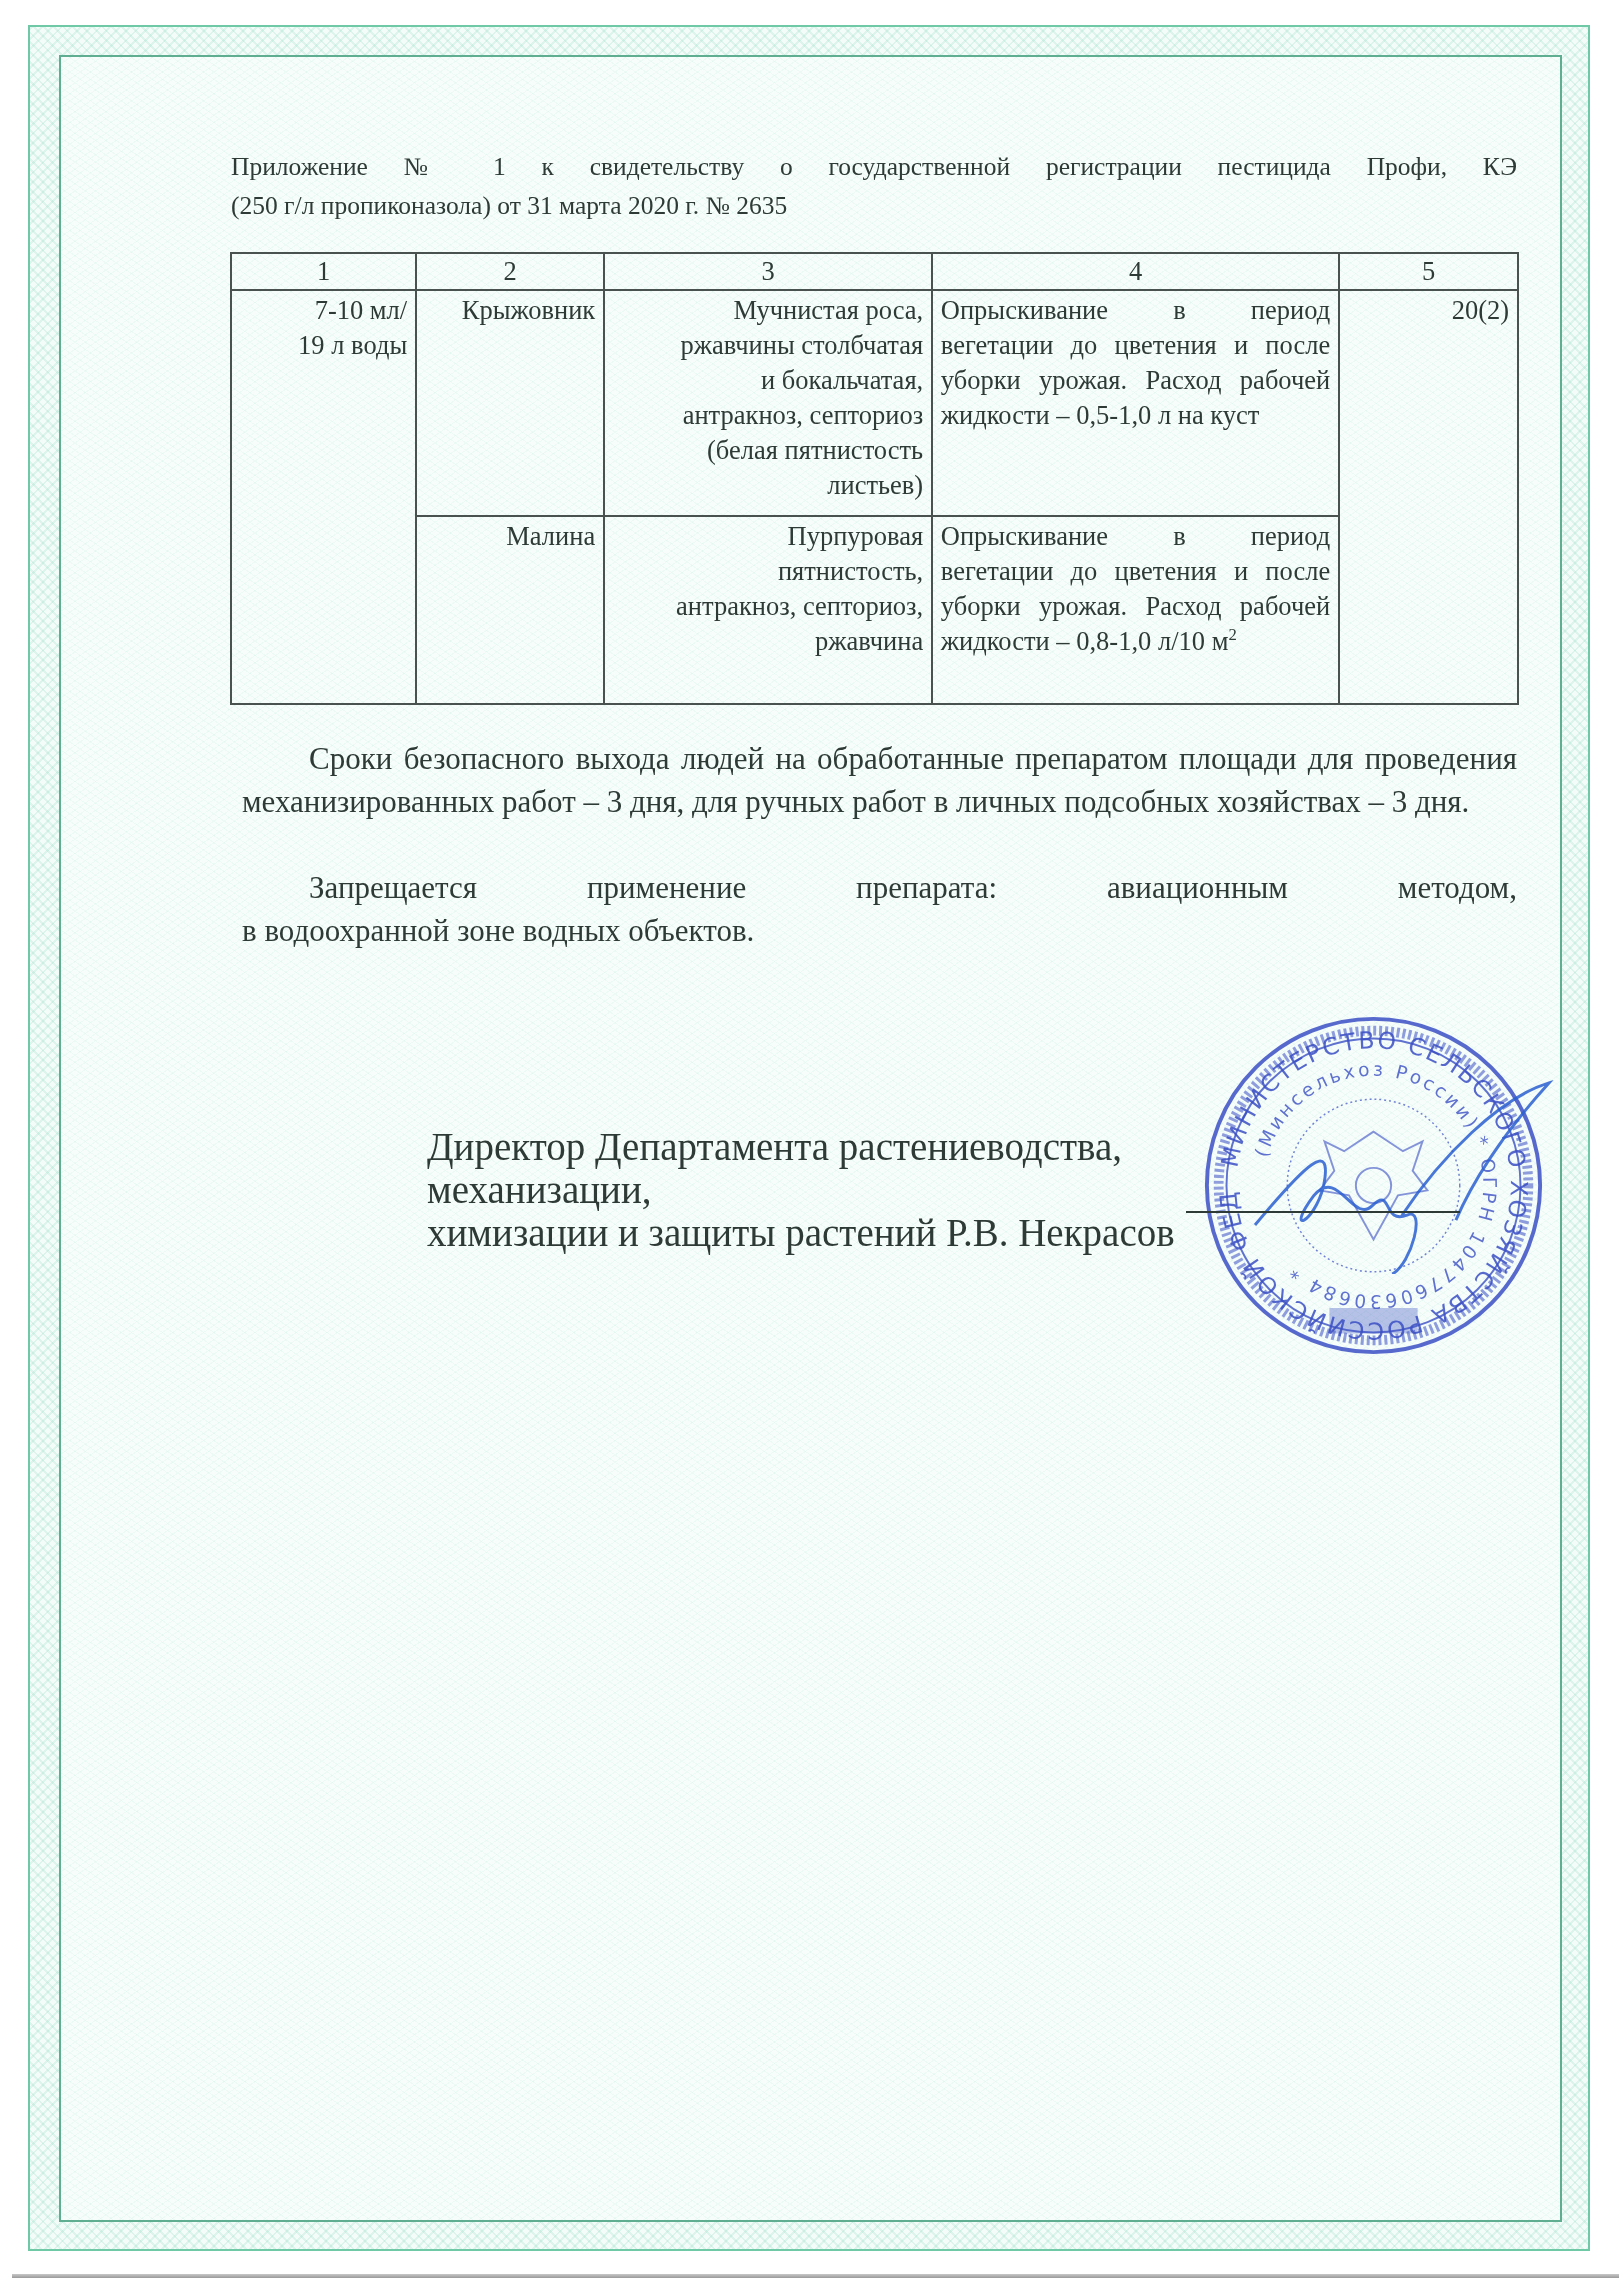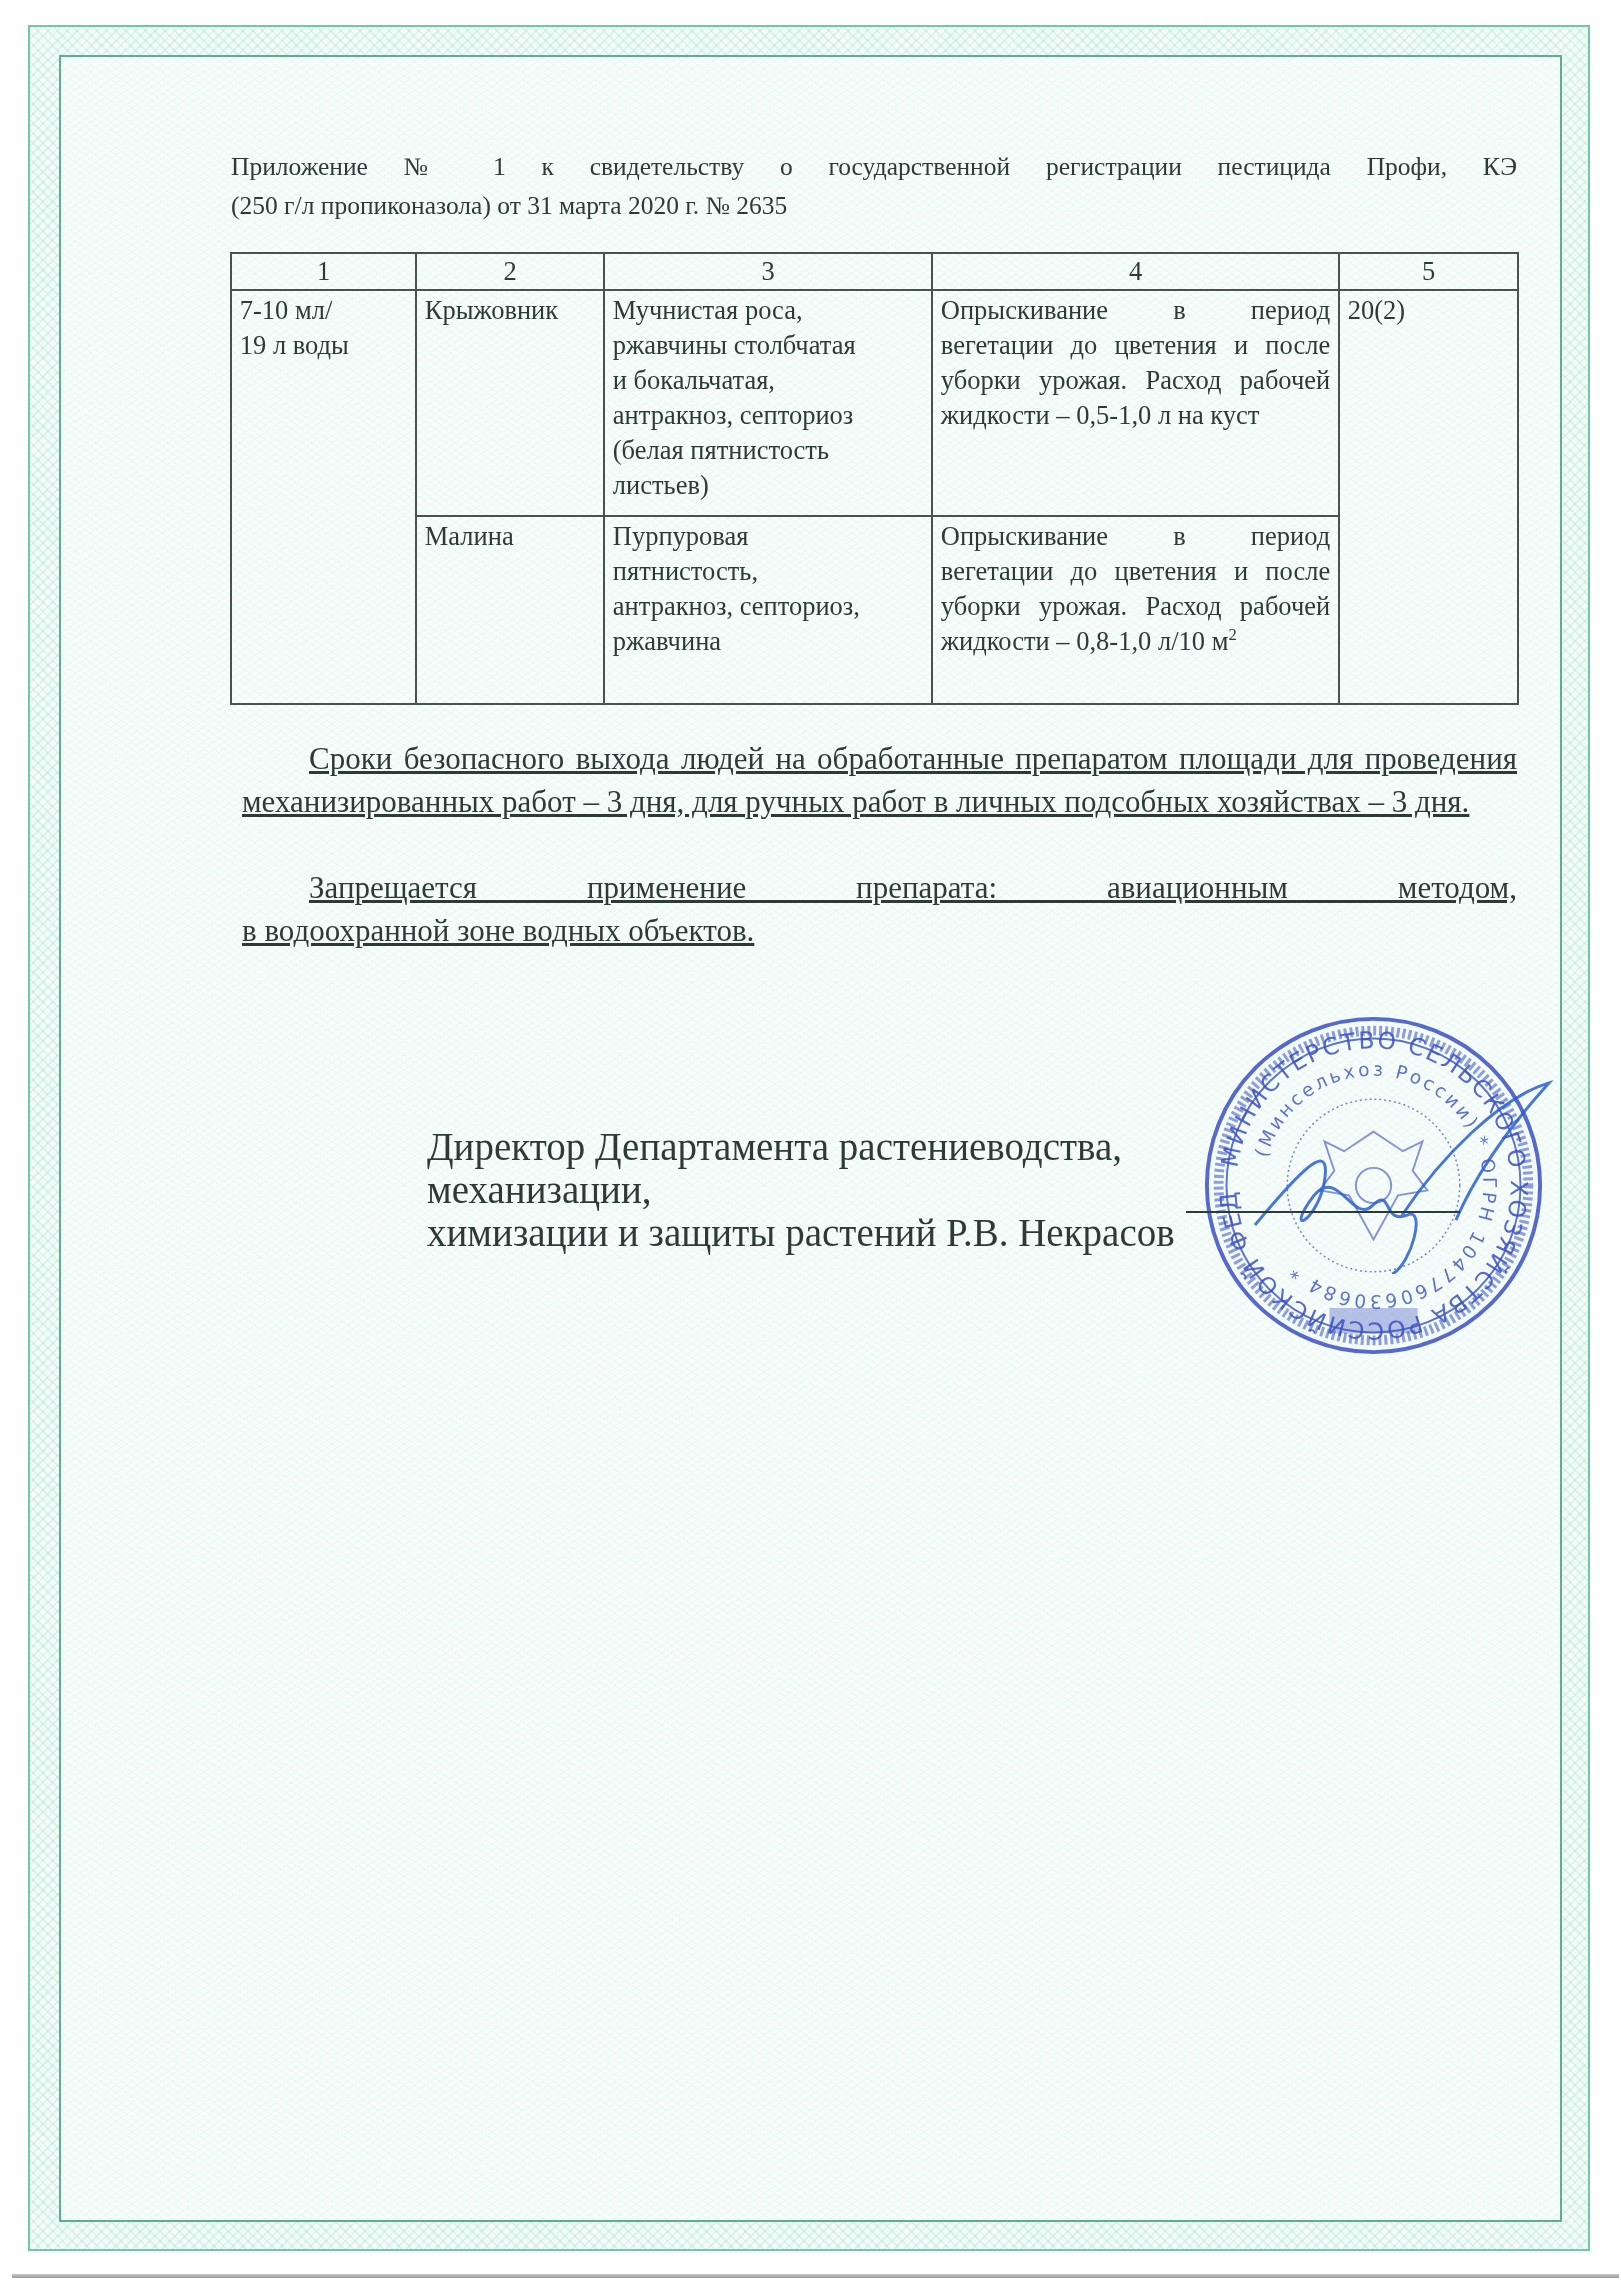--- a/index.html
+++ b/index.html
@@ -36,26 +36,26 @@
   }
   .header-text .l1 { display:block; text-align:justify; text-align-last:justify;font-family:Liberation Serif, serif; }
   table.reg {
     position:absolute; left:230px; top:252px; width:1288px;
     border-collapse:collapse; table-layout:fixed;
     font-size:26.5px; line-height:35px;
   }
   table.reg td {
     border:2px solid #4a524f; vertical-align:top; padding:2px 7.8px 3.9px 7.8px;
   }
-  table.reg td.c { text-align:left; }
+  table.reg td.c { text-align:right; }
   table.reg td.j { text-align:justify; text-align-last:left; }
   table.reg tr.head td { text-align:center; height:32px; padding:0 5.9px; }
   .para {
     position:absolute; left:242px; width:1275px;
-    font-size:31px; line-height:43px; text-align:justify;text-decoration:underline;
+    font-size:31px; line-height:43px; text-align:justify;
   }
   .para .indent { display:inline-block; width:67px; }
   .p1 { top:737px; }
   .p2 { top:866px; }
   .p2 .just { display:block; text-align:justify; text-align-last:justify; }
   .signature {
     position:absolute; left:427px; top:1125px; width:882px;
     font-size:39px; line-height:43px;
   }
   .sig-line {

